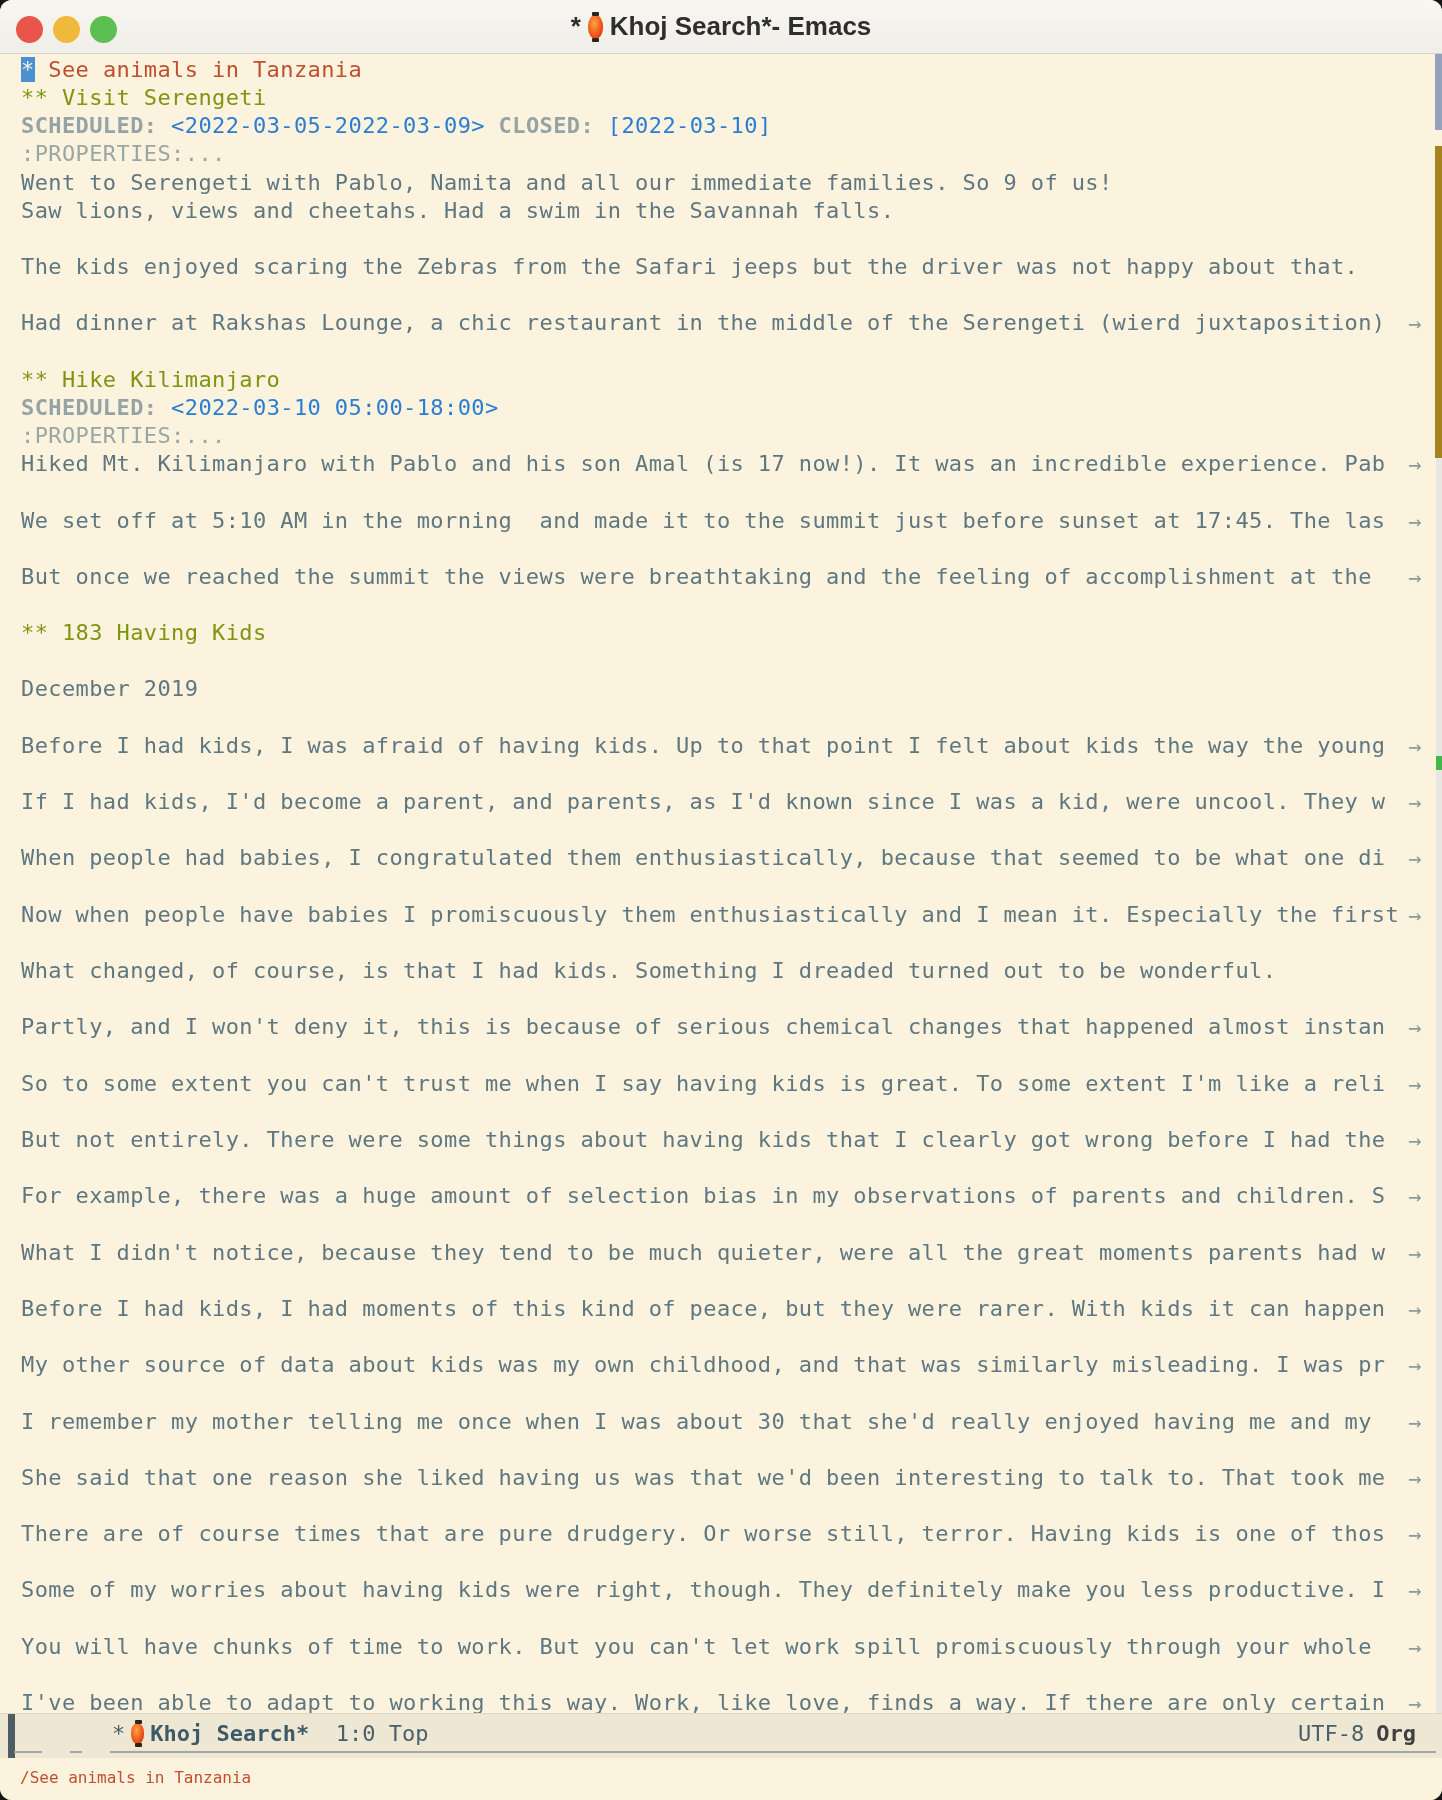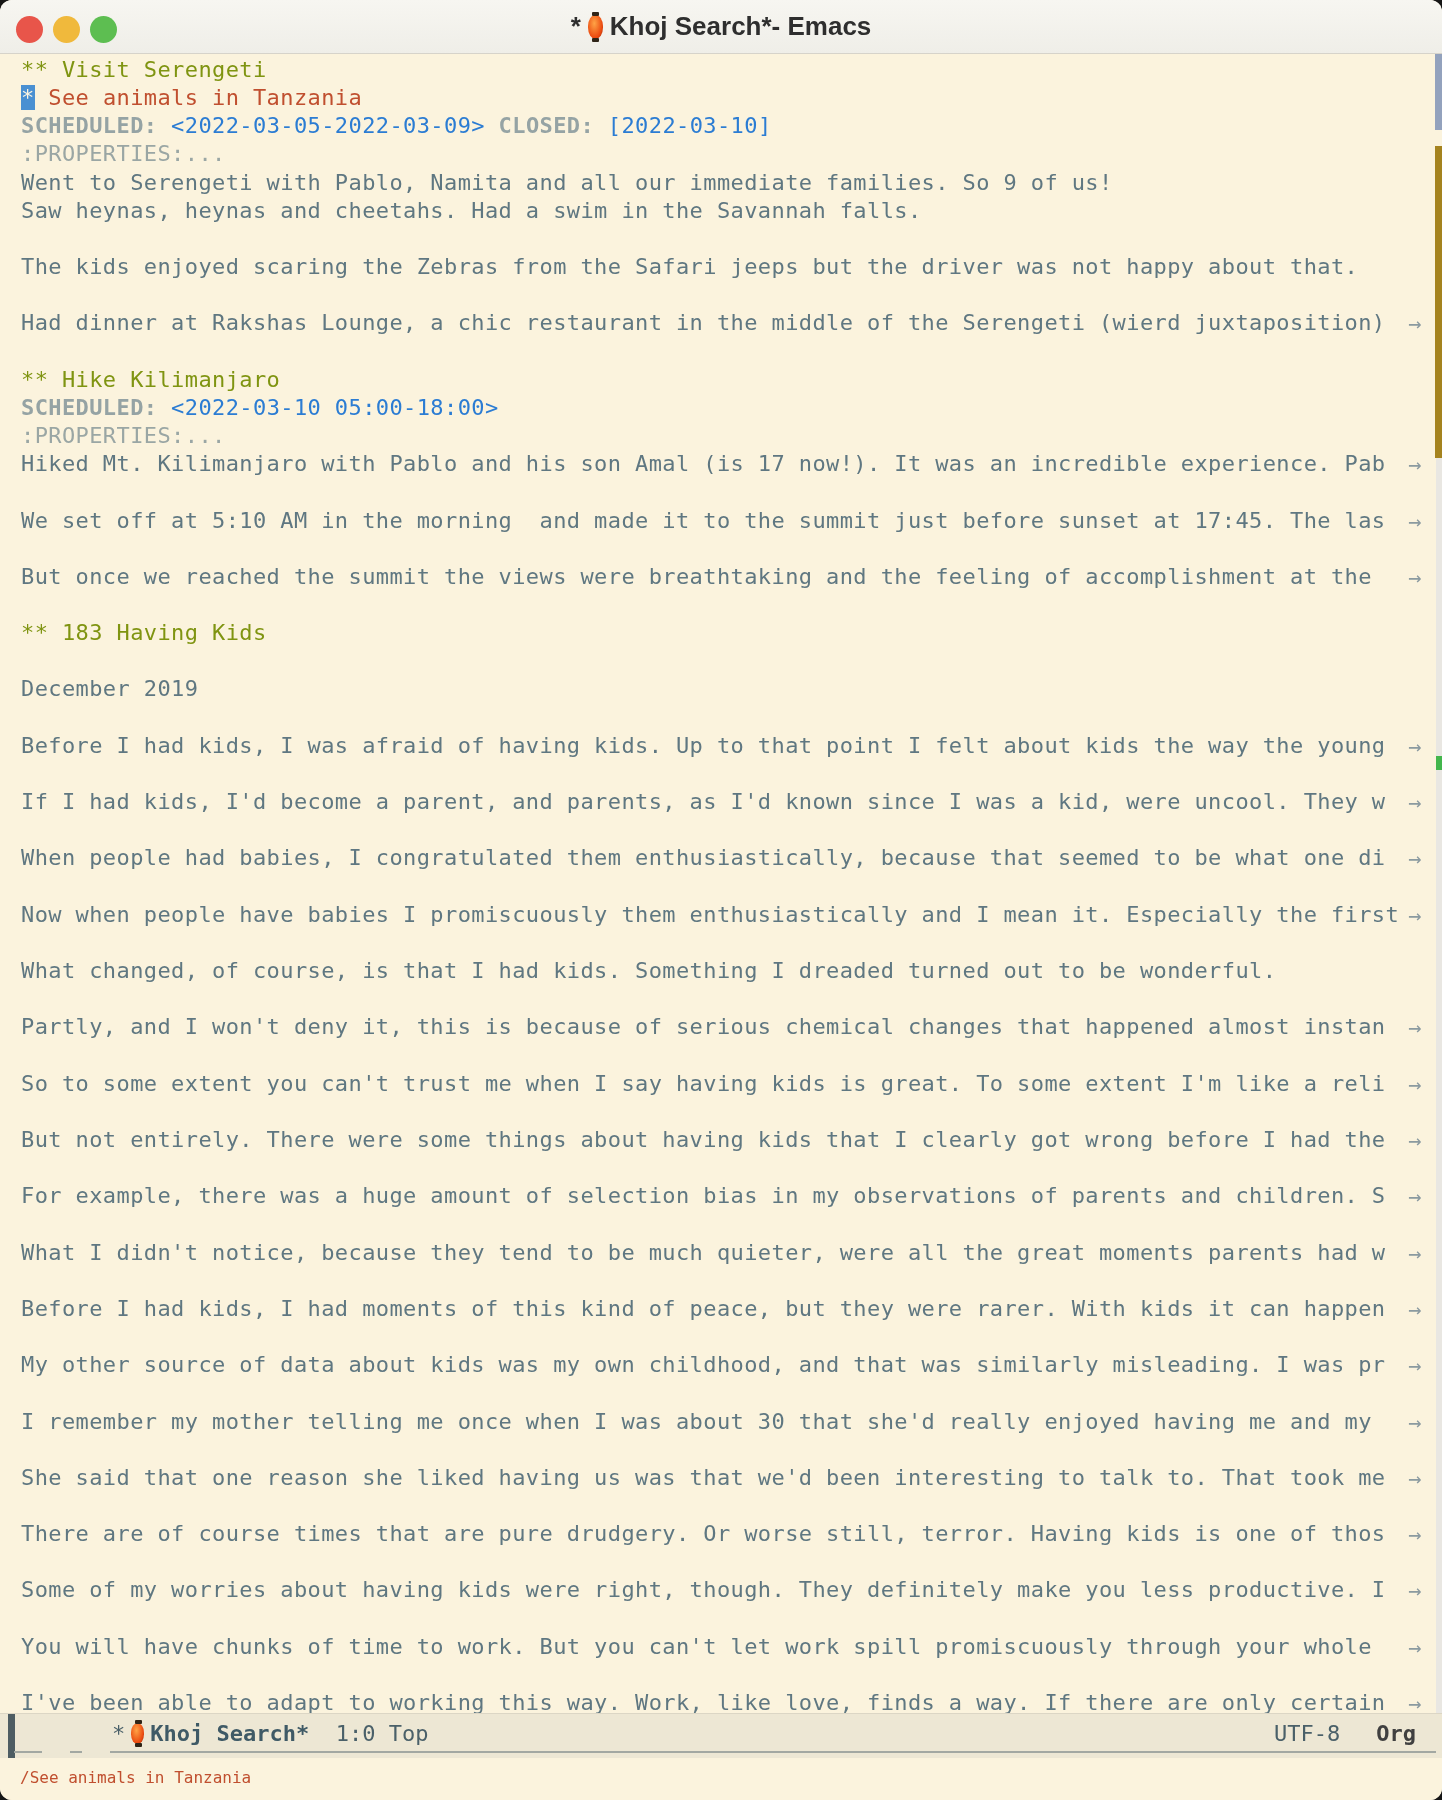--- a/index.html
+++ b/index.html
@@ -52,21 +52,21 @@
     background:var(--modeline_bg,#ede7d4);border-top:1px solid rgba(0,0,0,0.07);
     font-size:22px;color:#4a6069;}
   #ml-bar{position:absolute;left:8px;top:0;width:7px;height:54px;background:#4e5d63;}
   .ml-underline{position:absolute;top:37px;height:2px;background:#a3a8a2;}
   #ml-u1{left:14px;width:28px;}
   #ml-u2{left:70px;width:12px;}
   #ml-u3{left:110px;right:6px;}
   #ml-left{position:absolute;left:112px;top:0;height:38px;display:flex;align-items:center;white-space:pre;}
   #ml-left .bufname{font-weight:bold;color:#3f5a66;}
   #ml-left .lantern{width:13px;height:21px;margin:0 6px;}
-  #ml-right{position:absolute;right:26px;top:0;height:38px;display:flex;align-items:center;gap:36px;white-space:pre;}
+  #ml-right{position:absolute;right:26px;top:0;height:38px;display:flex;align-items:center;gap:12px;white-space:pre;}
   #ml-mode{font-weight:bold;color:#404040;}
 
   
   #minibuffer{position:absolute;top:1758px;left:0;right:0;height:42px;background:var(--background,#fbf3dd);
     font-size:16px;line-height:40px;padding-left:20px;color:var(--minibuffer_text,#c04f2f);white-space:pre;}
 </style>
 </head>
 <body>
 
 <div id="stage">
@@ -78,26 +78,26 @@
       <span id="tl-zoom" class="traffic"></span>
       <span id="title">
           <span>*</span>
           <span class="lantern"></span>
           <span>Khoj Search*</span>
           <span> - Emacs</span>
         </span>
     </div>
 
     <div id="buffer">
+        <div class="line"><span class="seg-h1 cursor-block">*</span><span class="seg-h1"> See animals in Tanzania</span></div>
         <div class="line"><span class="seg-h2">** Visit Serengeti</span></div>
-        <div class="line"><span class="seg-h1 cursor-block">*</span><span class="seg-h1"> See animals in Tanzania</span></div>
         <div class="line"><span class="seg-kw">SCHEDULED:</span><span class="seg-body"> </span><span class="seg-date">&lt;2022-03-05-2022-03-09&gt;</span><span class="seg-body"> </span><span class="seg-kw">CLOSED:</span><span class="seg-body"> </span><span class="seg-date">[2022-03-10]</span></div>
         <div class="line"><span class="seg-meta">:PROPERTIES:...</span></div>
         <div class="line"><span class="seg-body">Went to Serengeti with Pablo, Namita and all our immediate families. So 9 of us!</span></div>
-        <div class="line"><span class="seg-body">Saw heynas, heynas and cheetahs. Had a swim in the Savannah falls.</span></div>
+        <div class="line"><span class="seg-body">Saw lions, views and cheetahs. Had a swim in the Savannah falls.</span></div>
         <div class="line"></div>
         <div class="line"><span class="seg-body">The kids enjoyed scaring the Zebras from the Safari jeeps but the driver was not happy about that.</span></div>
         <div class="line"></div>
         <div class="line"><span class="seg-body">Had dinner at Rakshas Lounge, a chic restaurant in the middle of the Serengeti (wierd juxtaposition)</span><span class="trunc">→</span></div>
         <div class="line"></div>
         <div class="line"><span class="seg-h2">** Hike Kilimanjaro</span></div>
         <div class="line"><span class="seg-kw">SCHEDULED:</span><span class="seg-body"> </span><span class="seg-date">&lt;2022-03-10 05:00-18:00&gt;</span></div>
         <div class="line"><span class="seg-meta">:PROPERTIES:...</span></div>
         <div class="line"><span class="seg-body">Hiked Mt. Kilimanjaro with Pablo and his son Amal (is 17 now!). It was an incredible experience. Pab</span><span class="trunc">→</span></div>
         <div class="line"></div>

